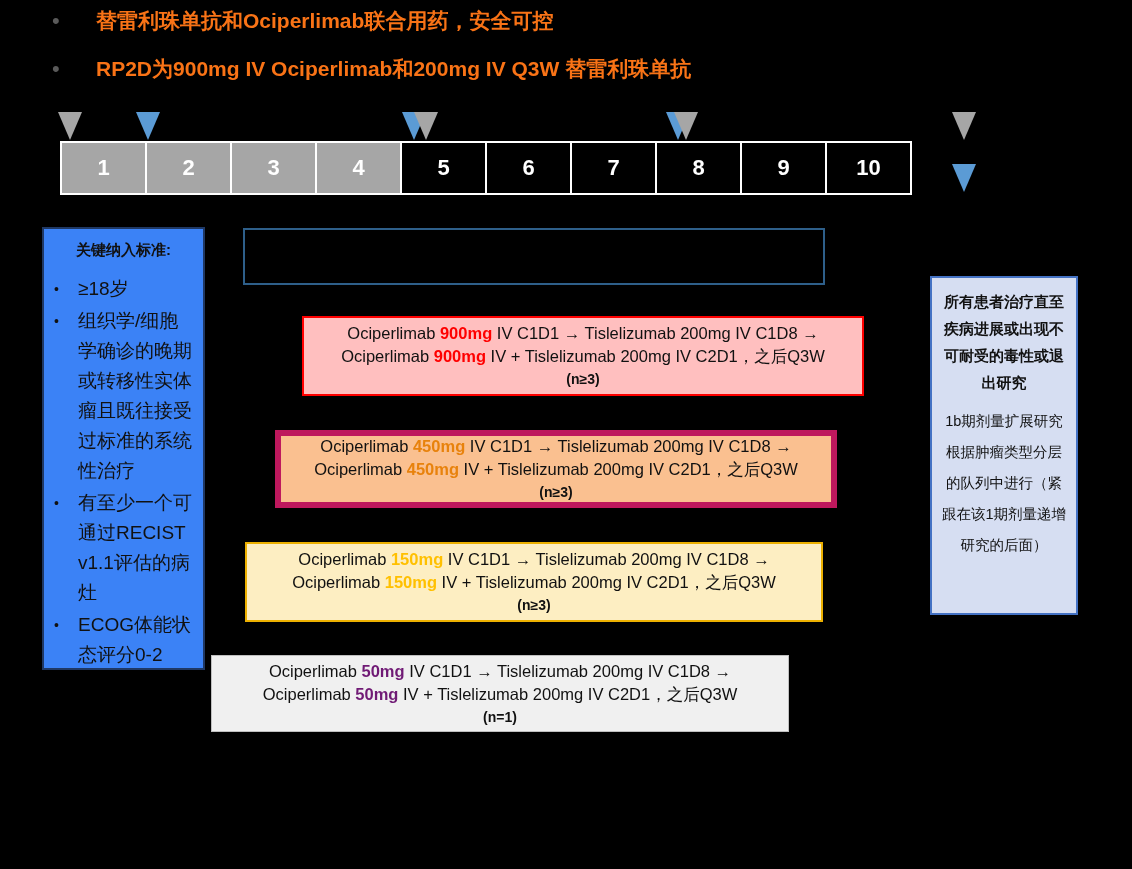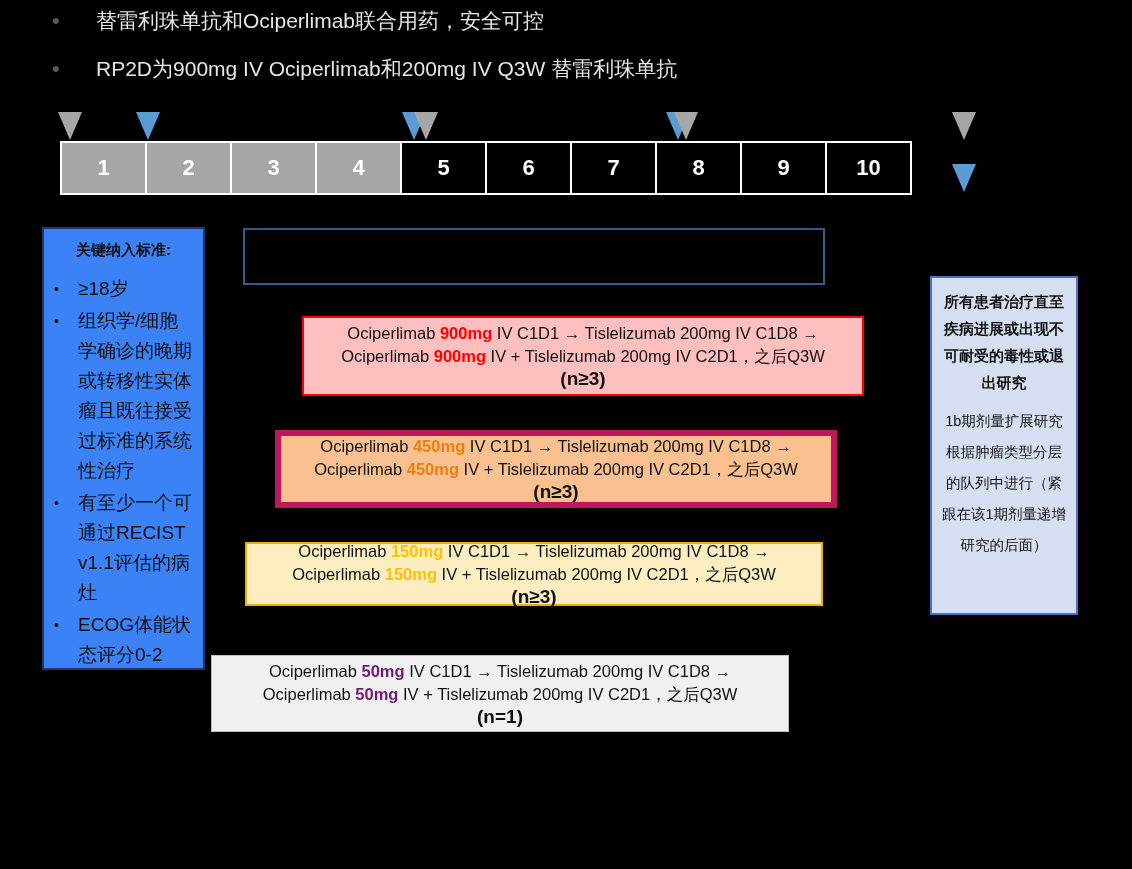--- a/index.html
+++ b/index.html
@@ -31,23 +31,23 @@
     color: #5a5a5a;
     font-size: 22px;
     line-height: 30px;
     width: 48px;
     flex: 0 0 48px;
     text-align: left;
     padding-left: 4px;
     box-sizing: border-box;
   }
   .bullet-text {
-    color: #e5e5e5;
+    color: #f97316;
     font-size: 21px;
-    font-weight: normal;
+    font-weight: bold;
     line-height: 30px;
     letter-spacing: 0px;
   }
 
   
   .timeline {
     position: absolute;
     left: 60px;
     top: 141px;
     height: 54px;
@@ -140,41 +140,41 @@
     text-align: center;
     padding: 8px 8px;
   }
   .dose-line {
     font-size: 16.5px;
     line-height: 23px;
     color: #111111;
     white-space: nowrap;
   }
   .dose-n {
-    font-size: 19px;
+    font-size: 14px;
     font-weight: bold;
     color: #111111;
     line-height: 22px;
   }
   .hl { font-weight: bold; }
 
   .box-900 {
     left: 302px; top: 316px; width: 562px; height: 80px;
     background: #ffbfbf; border: 2px solid #ff0000;
   }
   .box-900 .hl { color: #ff0000; }
 
   .box-450 {
     left: 275px; top: 430px; width: 562px; height: 78px;
     background: #fac090; border: 6px solid #be185d; align-items: center;
   }
   .box-450 .hl { color: #e8820c; }
 
   .box-150 {
-    left: 245px; top: 542px; width: 578px; height: 64px;
+    left: 245px; top: 542px; width: 578px; height: 80px;
     background: #fdeec2; border: 2px solid #ecb000;
   }
   .box-150 .hl { color: #ffc000; }
 
   .box-50 {
     left: 211px; top: 655px; width: 578px; height: 77px;
     background: #f0f0f0; border: 1px solid #bfbfbf;
   }
   .box-50 .hl { color: #701a75; }
 

